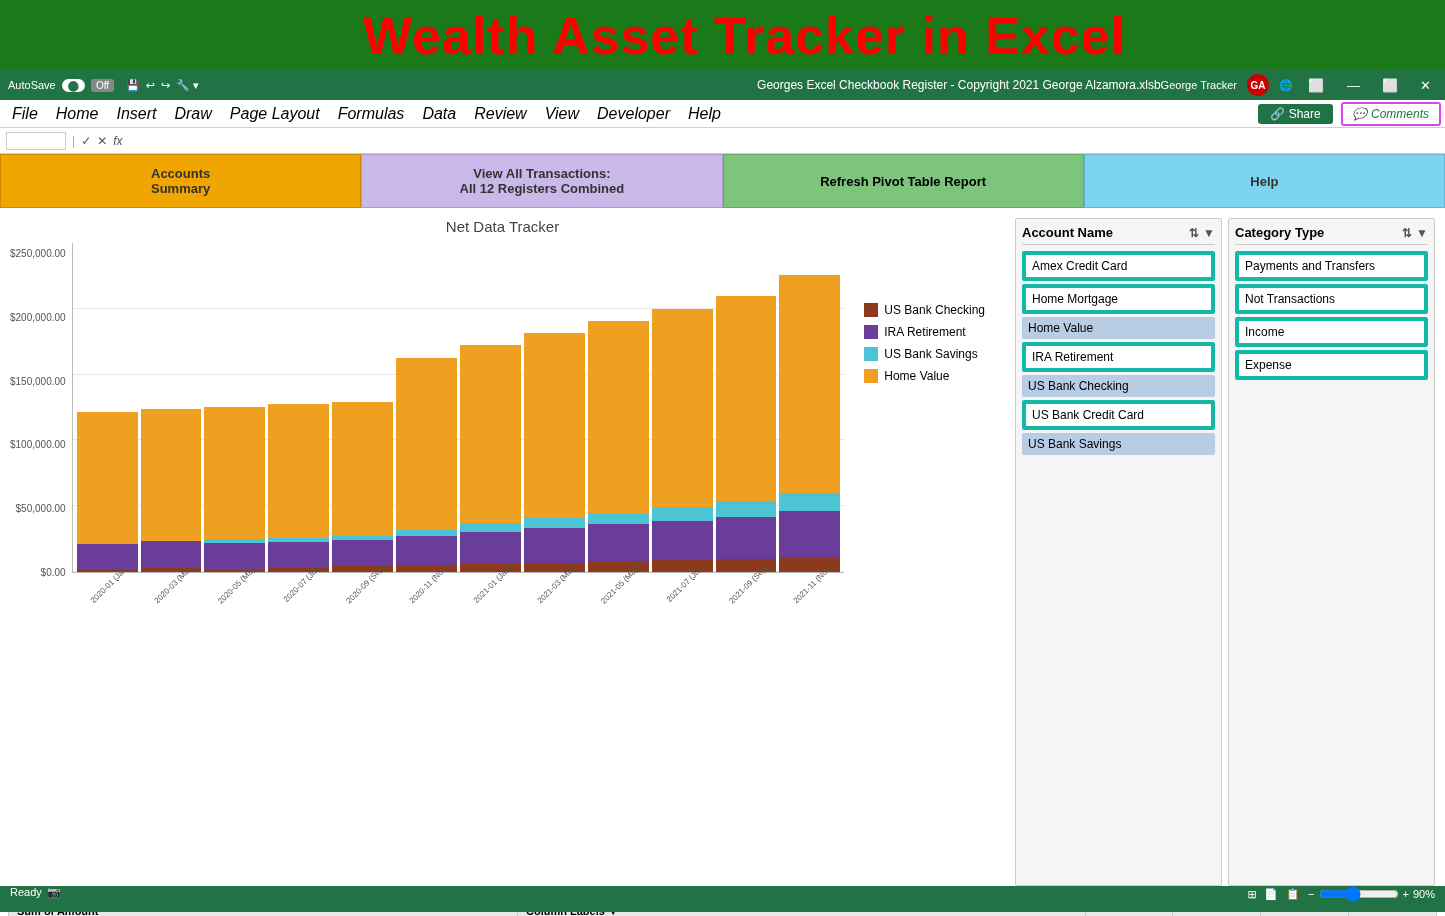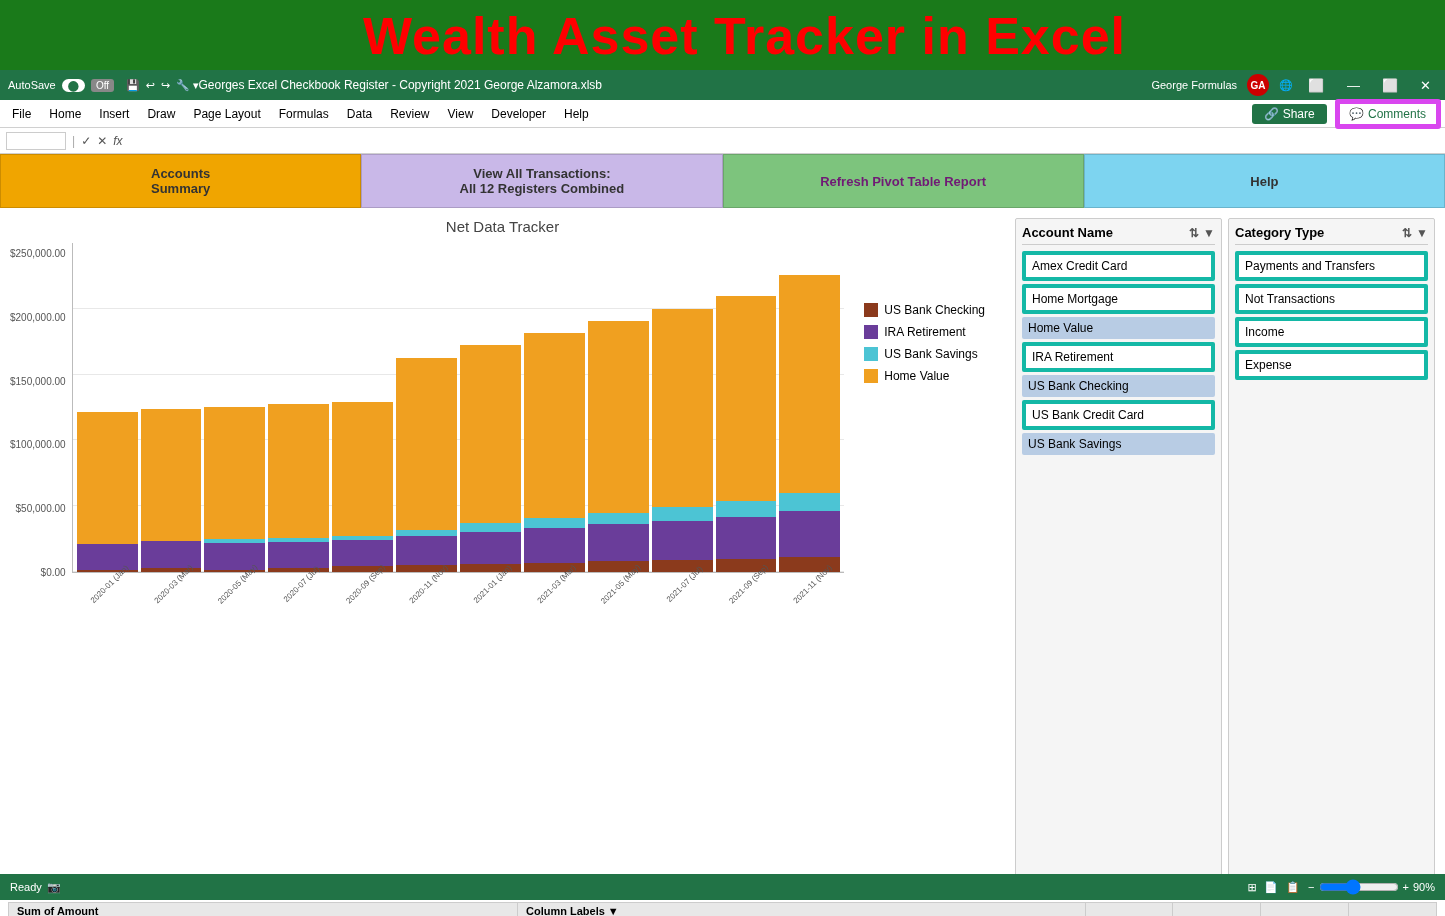--- a/index.html
+++ b/index.html
@@ -24,40 +24,40 @@
     #title-bar {
       background: #217346;
       color: #fff;
       display: flex;
       align-items: center;
       height: 30px;
       padding: 0 8px;
       font-size: 12px;
     }
     #title-bar .left { display: flex; align-items: center; gap: 6px; font-size: 11px; }
-    #title-bar .center { flex: 1; text-align: left; font-size: 12px; }
+    #title-bar .center { flex: 1; text-align: right; font-size: 12px; }
     #title-bar .right { display: flex; align-items: center; gap: 10px; font-size: 11px; }
     .autosave-badge { background: #fff; color: #217346; border-radius: 10px; padding: 1px 6px; font-size: 10px; font-weight: bold; }
     .autosave-off { background: #888; color: #fff; border-radius: 3px; padding: 1px 5px; font-size: 10px; }
     .user-avatar { background: #c00; color: #fff; border-radius: 50%; width: 22px; height: 22px; display: flex; align-items: center; justify-content: center; font-size: 10px; font-weight: bold; }
     .win-btn { color: #fff; font-size: 13px; padding: 0 6px; cursor: pointer; }
 
     
     #menu-bar {
       background: #fff;
       border-bottom: 1px solid #d0d0d0;
       display: flex;
       align-items: center;
       height: 28px;
       padding: 0 4px;
       gap: 2px;
     }
-    .menu-item { padding: 3px 8px; cursor: pointer; border-radius: 3px; font-size: 12px; }
+    .menu-item { padding: 3px 8px; cursor: pointer; border-radius: 3px; font-size: 16px; font-style: italic; }
     .share-btn { margin-left: auto; background: #217346; color: #fff; padding: 3px 12px; border-radius: 3px; font-size: 12px; cursor: pointer; }
-    .comments-btn { border: 5px solid #d946ef; color: #217346; padding: 3px 10px; border-radius: 3px; font-size: 12px; cursor: pointer; margin-left: 6px; }
+    .comments-btn { border: 2px solid #d946ef; color: #217346; padding: 3px 10px; border-radius: 3px; font-size: 12px; cursor: pointer; margin-left: 6px; font-style: italic; }
 
     
     #formula-bar {
       background: #fff;
       border-bottom: 1px solid #d0d0d0;
       display: flex;
       align-items: center;
       height: 26px;
       padding: 0 6px;
       gap: 6px;
@@ -77,21 +77,21 @@
       align-items: center;
       justify-content: center;
       text-align: center;
       font-size: 13px;
       font-weight: 600;
       cursor: pointer;
       border: 1px solid rgba(0,0,0,0.15);
     }
     .nav-btn-yellow { background: #f0a500; color: #333; }
     .nav-btn-purple { background: #c9b8e8; color: #333; }
-    .nav-btn-green { background: #7dc47d; color: #701a75; }
+    .nav-btn-green { background: #7dc47d; color: #000000; }
     .nav-btn-blue { background: #7dd4f0; color: #333; }
     .nav-btn-pink { background: #f0b8e8; color: #333; }
 
     
     #main-content {
       display: flex;
       height: calc(916px - 64px - 30px - 28px - 26px - 54px - 26px);
     }
 
     
@@ -256,25 +256,25 @@
       text-align: left;
       font-weight: 600;
     }
 
     
     #status-bar {
       background: #217346;
       color: #fff;
       height: 26px;
       display: flex;
-      align-items: center;
+      align-items: flex-start;
       padding: 0 10px;
       font-size: 11px;
       position: fixed;
-      bottom: 16px;
+      bottom: 4px;
       width: 1445px;
     }
     .status-right { margin-left: auto; display: flex; align-items: center; gap: 8px; }
     .zoom-control { display: flex; align-items: center; gap: 4px; }
   </style>
 </head>
 <body>
 
 <div id="banner">
   <h1>Wealth Asset Tracker in Excel</h1>
@@ -285,21 +285,21 @@
     <span>AutoSave</span>
     <span class="autosave-badge">⬤</span>
     <span class="autosave-off">Off</span>
     <span style="margin-left:6px;cursor:pointer;">💾</span>
     <span style="cursor:pointer;">↩</span>
     <span style="cursor:pointer;">↪</span>
     <span style="cursor:pointer;">🔧 ▾</span>
   </div>
   <div class="center">Georges Excel Checkbook Register - Copyright 2021 George Alzamora.xlsb</div>
   <div class="right">
-    <span>George Formulas</span>
+    <span>George Tracker</span>
     <div class="user-avatar">GA</div>
     <span>🌐</span>
     <span class="win-btn">⬜</span>
     <span class="win-btn">—</span>
     <span class="win-btn">⬜</span>
     <span class="win-btn">✕</span>
   </div>
 </div>
 
 <div id="menu-bar">

